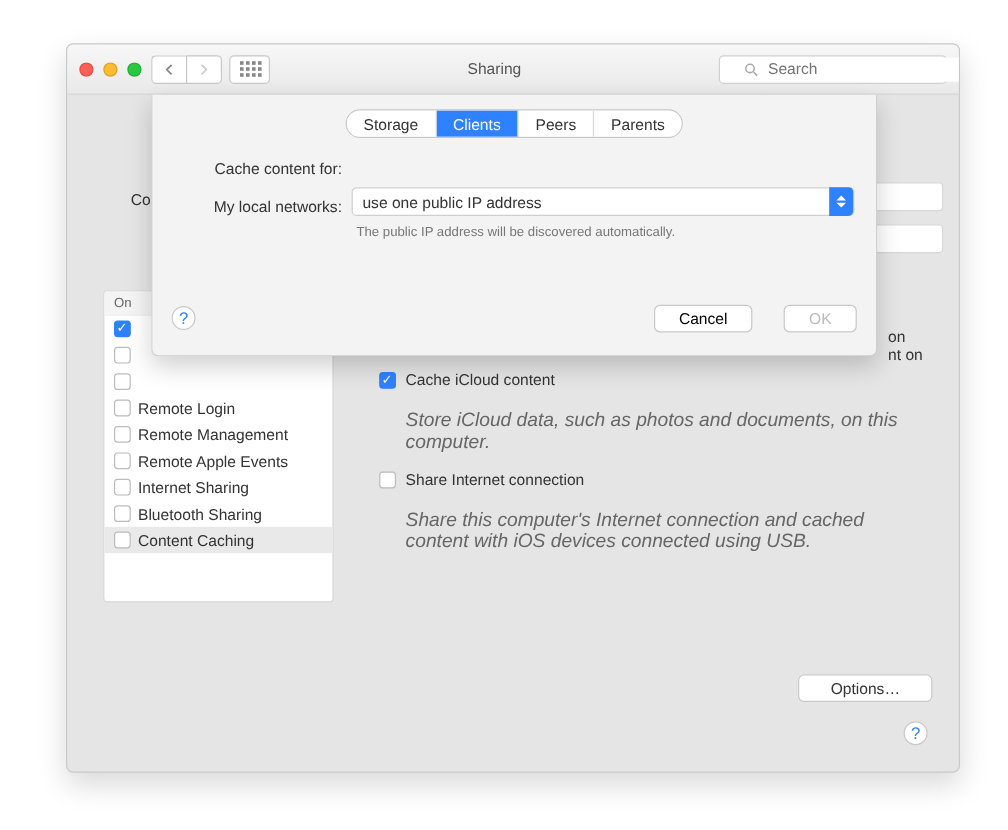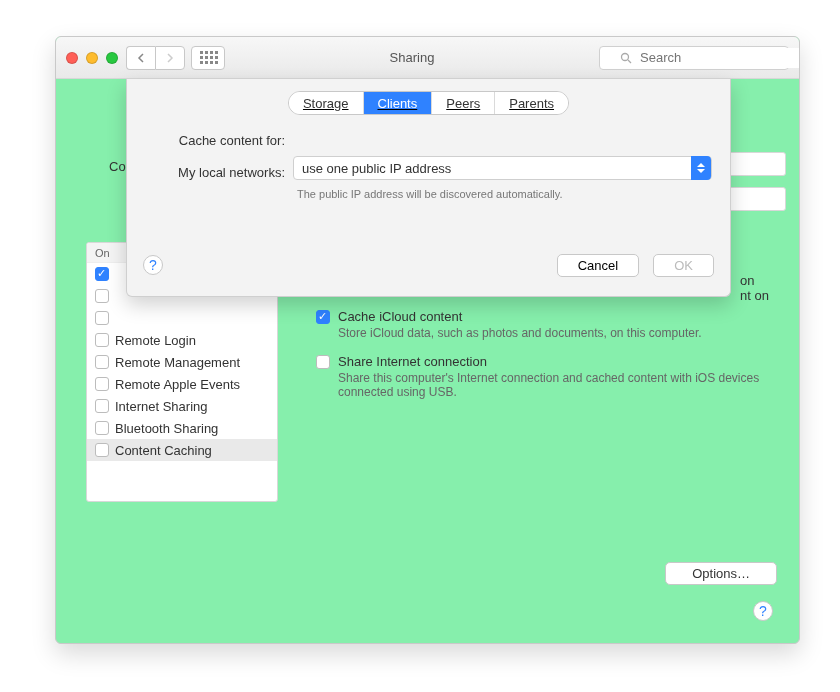--- a/index.html
+++ b/index.html
@@ -2,21 +2,21 @@
 <html><head>
 <meta charset="utf-8">
 <style>
   * { box-sizing: border-box; font-family: -apple-system, "Helvetica Neue", Helvetica, Arial, sans-serif; }
   html, body { margin: 0; padding: 0; background: #fff; }
   body { width: 840px; height: 692px; position: relative; }
 
   
   .window {
     position: absolute; left: 55px; top: 36px; width: 745px; height: 608px;
-    background: #86efac; border: 1px solid #c9c9c9; border-radius: 6px;
+    background: #e5e5e5; border: 1px solid #c9c9c9; border-radius: 6px;
     box-shadow: 0 10px 24px rgba(0,0,0,.15);
     overflow: hidden;
   }
   .titlebar {
     height: 42px; display: flex; align-items: center;
     background: linear-gradient(#f7f7f7,#e9e9e9);
     border-bottom: 1px solid #d7d7d7;
     padding: 0 10px;
   }
   .traffic { display: flex; gap: 8px; margin-right: 8px; }
@@ -65,21 +65,21 @@
 
   
   .right-area { position: absolute; left: 260px; top: 230px; right: 30px; font-size: 13px; color: #333; }
   .opt-row { display: flex; align-items: flex-start; gap: 8px; margin-bottom: 14px; }
   .opt-row .cb {
     width: 14px; height: 14px; border: 1px solid #bcbcbc; border-radius: 3px; background: #fff; margin-top: 1px; flex-shrink: 0;
   }
   .opt-row .cb.checked { background: #2f82ff; border-color: #2f82ff; position: relative; }
   .opt-row .cb.checked::after { content: "✓"; color: #fff; font-size: 11px; position: absolute; left: 1px; top: -1px; }
   .opt-body .opt-title { color: #333; }
-  .opt-body .opt-desc { color: #666; font-size: 12px; margin-top: 2px; max-width: 430px; }
+  .opt-body .opt-desc { color: #666; font-size: 16px; margin-top: 18px; max-width: 430px; font-style: italic; }
   .opt-trailing { position: absolute; right: 0; top: -36px; color: #333; text-align: left; font-size: 13px; }
 
   .options-btn {
     position: absolute; right: 22px; top: 483px;
     border: 1px solid #c8c8c8; border-radius: 5px; background: #fff; font-size: 13px; color: #333; padding: 3px 26px;
   }
 
   .help-main {
     position: absolute; right: 26px; bottom: 22px;
     width: 20px; height: 20px; border: 1px solid #c8c8c8; border-radius: 50%; color: #2f82ff;
@@ -88,21 +88,21 @@
 
   
   .sheet {
     position: absolute; left: 70px; top: 0; width: 605px; height: 218px;
     background: #f3f3f3; border: 1px solid #cfcfcf; border-top: none; border-radius: 0 0 6px 6px;
     box-shadow: 0 8px 20px rgba(0,0,0,.18);
     display: flex; flex-direction: column;
     z-index: 50;
   }
   .sheet-tabs { display: flex; justify-content: center; margin-top: 12px; }
-  .seg { display: flex; border: 1px solid #c8c8c8; border-radius: 12px; overflow: hidden; text-decoration: underline; }
+  .seg { display: flex; border: 1px solid #c8c8c8; border-radius: 12px; overflow: hidden; }
   .seg button {
     border: none; background: #fff; font-size: 13px; color: #333; height: 22px; padding: 0 14px;
     border-right: 1px solid #dadada;
   }
   .seg button:last-child { border-right: none; }
   .seg button.active { background: #2f82ff; color: #fff; }
 
   .sheet-body { margin-top: 18px; padding: 0 18px; }
   .form-row { display: flex; align-items: flex-end; margin-bottom: 8px; }
   .form-row label { width: 140px; text-align: right; font-size: 13px; color: #333; margin-right: 8px; }
@@ -118,21 +118,21 @@
   .select .arrows::after { content: ""; border-left: 4px solid transparent; border-right: 4px solid transparent; border-top: 4px solid #fff; margin-top: 1px; }
   .form-hint { margin-left: 152px; font-size: 11px; color: #777; }
 
   .sheet-footer { margin-top: auto; height: 50px; display: flex; align-items: center; padding: 0 16px 12px; }
   .help-sheet {
     width: 20px; height: 20px; border: 1px solid #c8c8c8; border-radius: 50%; color: #2f82ff;
     display: flex; align-items: center; justify-content: center; font-size: 14px; background: #fff;
   }
   .spacer { flex: 1; }
   .btn {
-    border: 1px solid #c8c8c8; border-radius: 5px; background: #fff; font-size: 13px; padding: 3px 20px; margin-left: 14px;
+    border: 1px solid #c8c8c8; border-radius: 5px; background: #fff; font-size: 13px; padding: 3px 20px; margin-left: 26px;
   }
   .btn.disabled { color: #bbb; }
 
   .co-label { position: absolute; left: 53px; top: 80px; font-size: 13px; color: #333; }
   .field-bg-1, .field-bg-2 {
     position: absolute; height: 24px; border: 1px solid #d8d8d8; border-radius: 3px; background: #fff;
   }
   .field-bg-1 { left: 90px; top: 73px; width: 640px; }
   .field-bg-2 { left: 90px; top: 108px; width: 640px; }
 </style>

